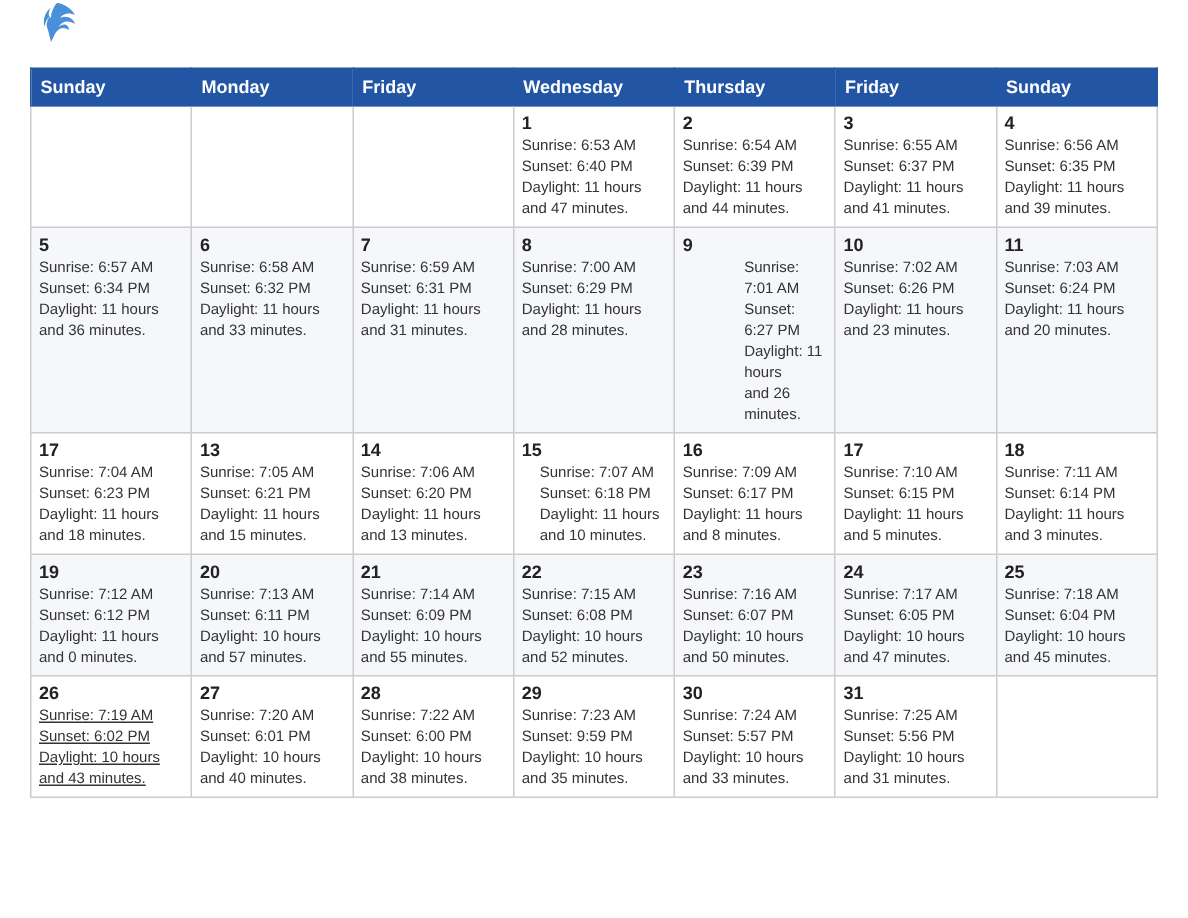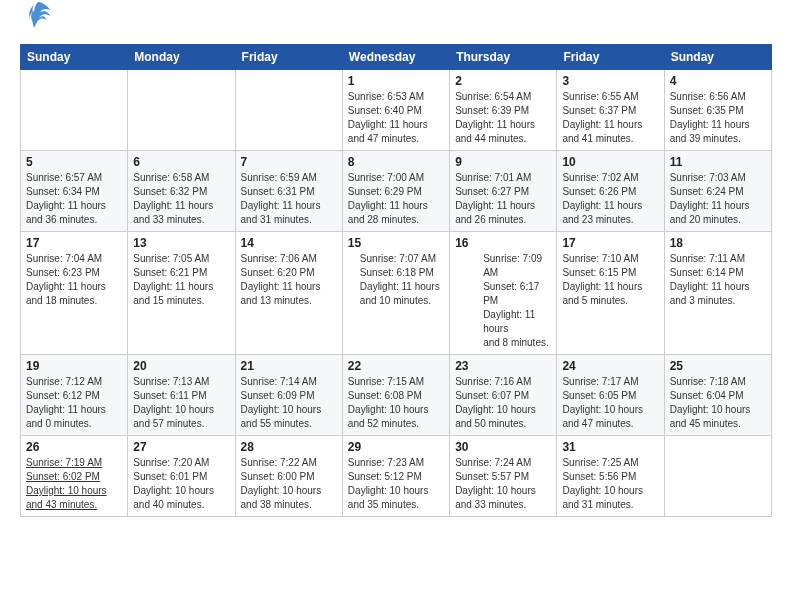--- a/index.html
+++ b/index.html
@@ -177,21 +177,21 @@
           </td>
           <td>
             <div class="day-num">8</div>
             <div class="cell-info" style="white-space: pre-line;">Sunrise: 7:00 AM
 Sunset: 6:29 PM
 Daylight: 11 hours
 and 28 minutes.</div>
           </td>
           <td>
             <div class="day-num">9</div>
-            <div class="cell-info" style="white-space: pre-line;">Sunrise: 7:01 AM
+            <div class="cell-info" style="white-space: pre-line; margin-left: 41px;">Sunrise: 7:01 AM
 Sunset: 6:27 PM
 Daylight: 11 hours
 and 26 minutes.</div>
           </td>
           <td>
             <div class="day-num">10</div>
             <div class="cell-info" style="white-space: pre-line;">Sunrise: 7:02 AM
 Sunset: 6:26 PM
 Daylight: 11 hours
 and 23 minutes.</div>
@@ -228,21 +228,21 @@
           </td>
           <td>
             <div class="day-num">15</div>
             <div class="cell-info" style="white-space: pre-line; margin-left: 12px;">Sunrise: 7:07 AM
 Sunset: 6:18 PM
 Daylight: 11 hours
 and 10 minutes.</div>
           </td>
           <td>
             <div class="day-num">16</div>
-            <div class="cell-info" style="white-space: pre-line; margin-left: 28px;">Sunrise: 7:09 AM
+            <div class="cell-info" style="white-space: pre-line;">Sunrise: 7:09 AM
 Sunset: 6:17 PM
 Daylight: 11 hours
 and 8 minutes.</div>
           </td>
           <td>
             <div class="day-num">17</div>
             <div class="cell-info" style="white-space: pre-line;">Sunrise: 7:10 AM
 Sunset: 6:15 PM
 Daylight: 11 hours
 and 5 minutes.</div>
@@ -324,21 +324,21 @@
           <td>
             <div class="day-num">28</div>
             <div class="cell-info" style="white-space: pre-line;">Sunrise: 7:22 AM
 Sunset: 6:00 PM
 Daylight: 10 hours
 and 38 minutes.</div>
           </td>
           <td>
             <div class="day-num">29</div>
             <div class="cell-info" style="white-space: pre-line;">Sunrise: 7:23 AM
-Sunset: 5:12 PM
+Sunset: 9:59 PM
 Daylight: 10 hours
 and 35 minutes.</div>
           </td>
           <td>
             <div class="day-num">30</div>
             <div class="cell-info" style="white-space: pre-line;">Sunrise: 7:24 AM
 Sunset: 5:57 PM
 Daylight: 10 hours
 and 33 minutes.</div>
           </td>

